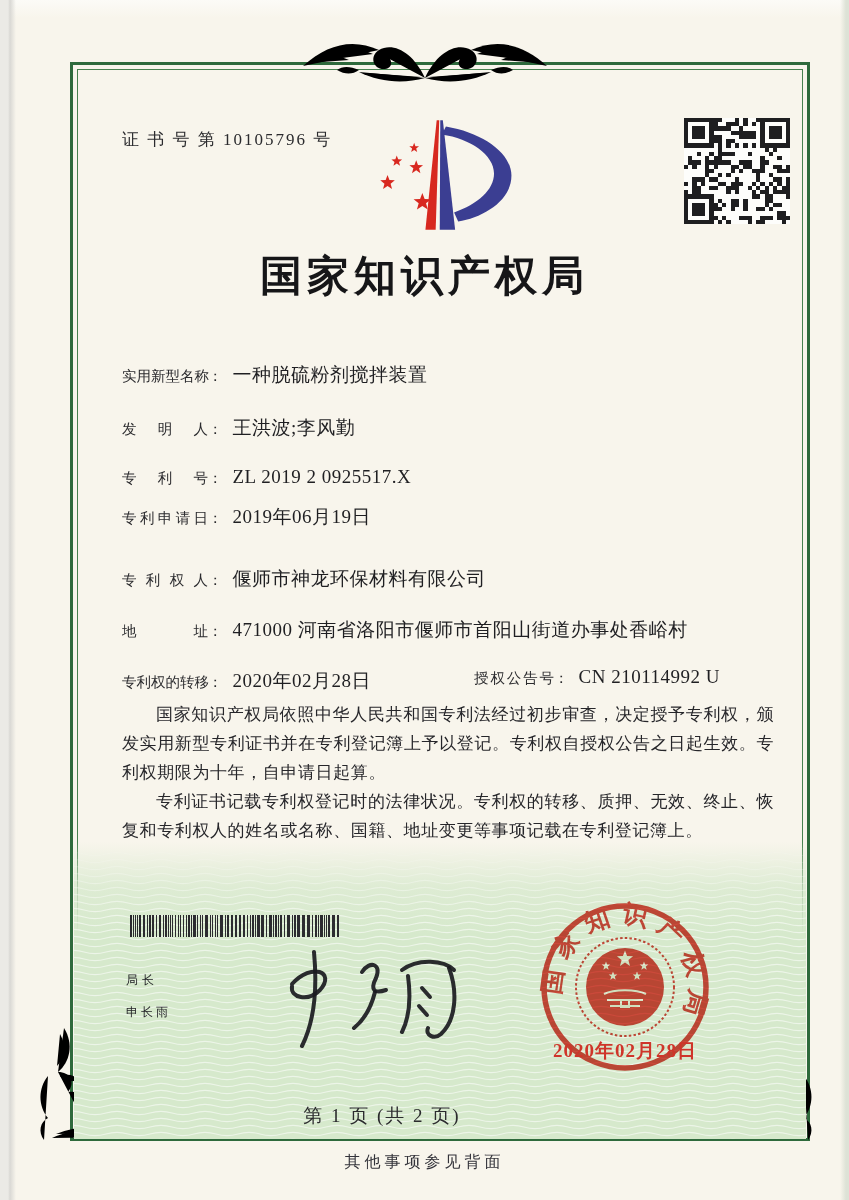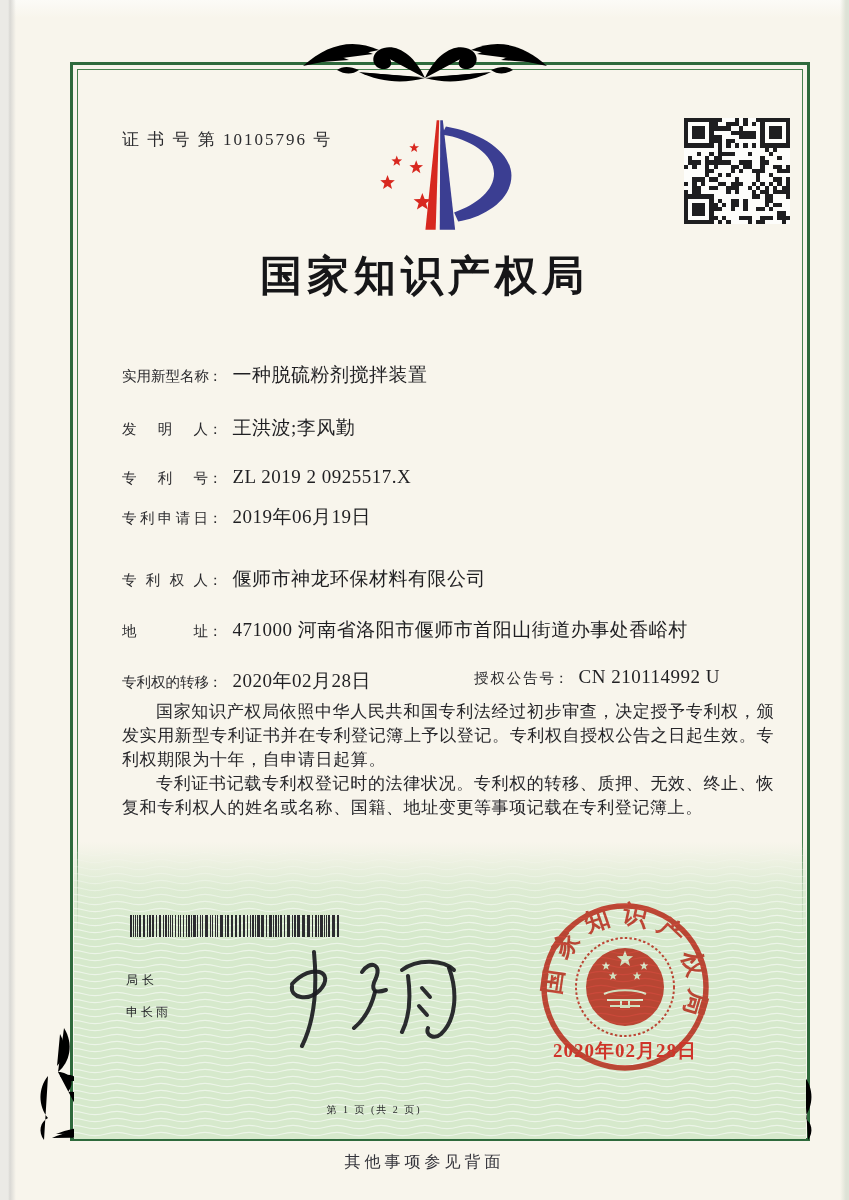--- a/index.html
+++ b/index.html
@@ -30,35 +30,35 @@
   
   .frow{position:absolute;left:122px;height:26px;white-space:nowrap;}
   .flabel{display:inline-block;width:86px;font-size:14.5px;color:#2b2b2e;
     text-align:justify;text-align-last:justify;vertical-align:baseline;}
   .colon{font-size:14.5px;color:#2b2b2e;margin-right:10px;}
   .fvalue{font-size:19px;color:#1f1f22;letter-spacing:.5px;}
   .grant-pair{position:absolute;left:448px;top:666px;white-space:nowrap;}
   .grant-pair .flabel{width:80px;margin-left:26px;}
   
   .body-text{position:absolute;left:122px;top:700px;width:652px;text-align:justify;}
-  .body-text p{margin:0;font-size:17px;line-height:24px;text-indent:2em;letter-spacing:.6px;color:#26262a;}
+  .body-text p{margin:0;font-size:17px;line-height:29px;text-indent:2em;letter-spacing:.6px;color:#26262a;}
   
   .barcode{position:absolute;left:130px;top:915px;}
   .barcode rect{fill:#2c2c30;}
   
   .signatory{position:absolute;left:126px;top:972px;font-size:12px;letter-spacing:4px;color:#222226;}
   .signatory .name{margin-top:15px;letter-spacing:3px;}
   .sig-script{position:absolute;left:256px;top:940px;}
   .sig-script path{stroke:#1a1a1f;stroke-width:4;fill:none;stroke-linecap:round;opacity:.92;}
   
   .seal{position:absolute;left:536px;top:896px;opacity:.9;mix-blend-mode:multiply;}
   .seal-date{position:absolute;left:533px;top:1038px;width:184px;text-align:center;
     font-size:19px;color:#cf352a;letter-spacing:1px;font-weight:600;}
   
-  .page-info{position:absolute;left:8px;top:1103px;width:732px;text-align:center;font-size:10px;letter-spacing:2px;color:#2b2b2e;}
+  .page-info{position:absolute;left:16px;top:1103px;width:732px;text-align:center;font-size:19px;letter-spacing:2px;color:#2b2b2e;}
   .back-note{position:absolute;left:0;top:1152px;width:849px;text-align:center;font-size:16px;letter-spacing:4px;color:#33333a;}
   
   .orn{position:absolute;}
   .orn-top{left:295px;top:32px;}
   .orn-bl{left:34px;top:1024px;}
   .orn-br{left:720px;top:1024px;transform:scaleX(-1);}
   .hidden-defs{position:absolute;width:0;height:0;}
 </style>
 </head>
 <body>

